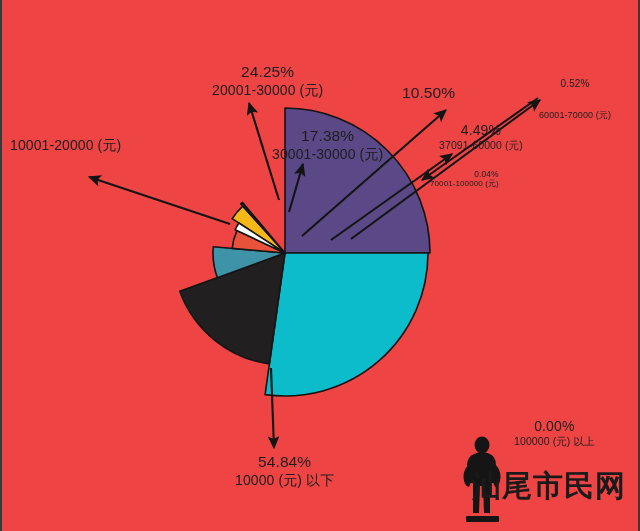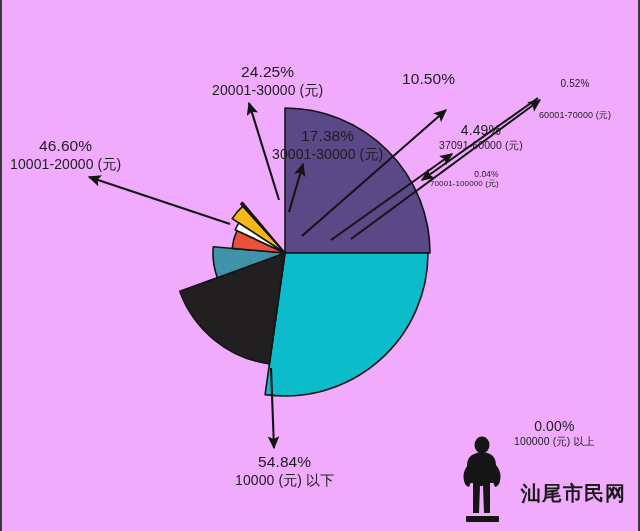--- a/index.html
+++ b/index.html
@@ -6,21 +6,21 @@
   html,body{margin:0;padding:0;}
   body{
     width:640px;height:531px;
     background:#ffffff;
     font-family:"Liberation Sans","DejaVu Sans",sans-serif;
     overflow:hidden;
   }
   #root{
     position:relative;
     width:640px;height:531px;
-    background:#f0abfc;
+    background:#ef4444;
     box-sizing:border-box;
     border-left:2px solid #3a3a3c;
     border-right:2px solid #3a3a3c;
   }
   #chart-surface{
     position:absolute;
     left:0;top:0;
     width:640px;height:531px;
   }
   .label{
@@ -58,21 +58,21 @@
     right:10px;bottom:4px;
     font-family:"Liberation Serif","DejaVu Serif",serif;
     font-size:19px;
     color:#161616;
     letter-spacing:.3px;
   }
   #wm-cn{
     position:absolute;
     right:12px;bottom:24px;
     font-family:Liberation Mono, monospace;
-    font-size:20px;
+    font-size:30px;
     font-weight:bold;
     color:#1a1a1a;
     letter-spacing:1px;
     margin-top:6px;
   }
 </style>
 </head>
 <body>
 
 <div id="root">
@@ -104,28 +104,27 @@
         <line x1="269" y1="368" x2="272" y2="448" stroke="#141414" stroke-width="2.1" marker-end="url(#arrowhead)"></line>
       </g>
   </svg>
 
   <div id="label-layer">
       <div class="label" style="left: 210px; top: 63px;">
         <span class="pct">24.25%</span>
         <span class="rng">20001-30000 (元)</span>
       </div>
       <div class="label" style="left: 8px; top: 137px;">
-        <span class="pct">46.60%</span>
         <span class="rng">10001-20000 (元)</span>
       </div>
       <div class="label" style="left: 270px; top: 127px;">
         <span class="pct">17.38%</span>
         <span class="rng">30001-30000 (元)</span>
       </div>
-      <div class="label" style="left: 400px; top: 70px;">
+      <div class="label" style="left: 400px; top: 84px;">
         <span class="pct">10.50%</span>
       </div>
       <div class="label mid" style="left: 437px; top: 122px;">
         <span class="pct">4.49%</span>
         <span class="rng">37091-60000 (元)</span>
       </div>
       <div class="label small" style="left: 537px; top: 78px;">
         <span class="pct">0.52%</span>
         <span class="rng">60001-70000 (元)</span>
       </div>

